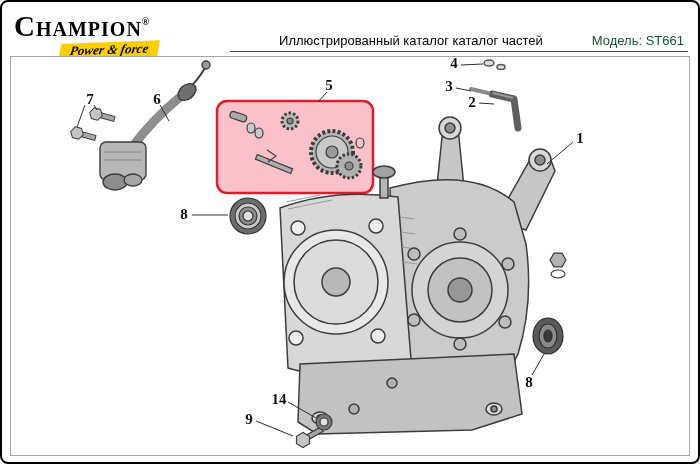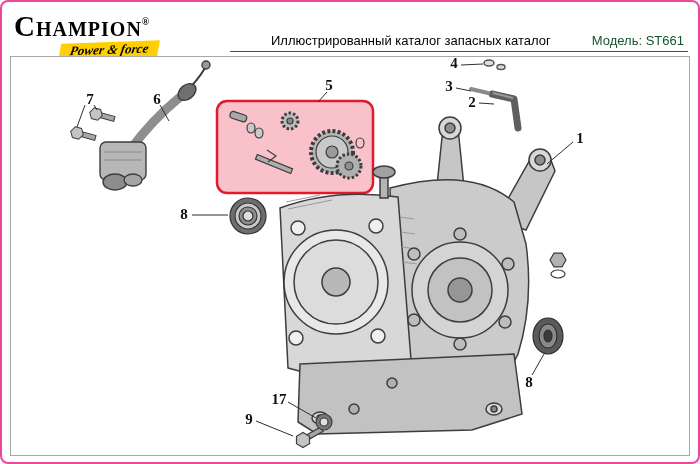--- a/index.html
+++ b/index.html
@@ -1,18 +1,18 @@
 <!DOCTYPE html>
 <html><head>
 <meta charset="utf-8">
 <style>
   html,body{margin:0;padding:0;background:#fff;}
   .page{
     position:relative;width:700px;height:464px;box-sizing:border-box;
-    background:#fff;border:2px solid #ec4899;border-radius:8px;overflow:hidden;
+    background:#fff;border:2px solid #000000;border-radius:8px;overflow:hidden;
     font-family:"Liberation Sans",sans-serif;
   }
   
   .header{position:absolute;top:4px;left:12px;right:10px;height:48px;display:flex;align-items:flex-start;}
   .logo{width:208px;flex:0 0 auto;padding-top:2px;}
   .brand{
     font-family:"Liberation Serif",serif;font-weight:bold;font-variant:small-caps;
     font-size:29px;line-height:28px;color:#000;letter-spacing:1px;white-space:nowrap;
   }
   .brand .reg{font-size:10px;vertical-align:super;letter-spacing:0;}
@@ -42,21 +42,21 @@
 <body>
 
 <div class="page">
 
   <div class="header">
     <div class="logo">
       <div class="brand"><span>Champion</span><span class="reg">®</span></div>
       <div class="tagline">Power &amp; force</div>
     </div>
     <div class="header-right">
-      <div class="catalog-title">Иллюстрированный каталог запасных каталог</div>
+      <div class="catalog-title">Иллюстрированный каталог каталог частей</div>
       <div class="model">Модель: ST661</div>
     </div>
   </div>
 
   <div class="diagram-area"></div>
 
   <svg class="diagram-svg" viewBox="0 0 700 464" xmlns="http://www.w3.org/2000/svg">
 
     <rect id="highlight-rect" x="215" y="99" width="156" height="92" rx="10" fill-opacity="0.6" stroke-width="2.5" fill="#f59aa8" stroke="#e01b2d"></rect>
 
@@ -210,17 +210,17 @@
   <div class="callout-layer" id="callout-layer">
       <div class="callout" style="left: 578px; top: 136px;">1</div>
       <div class="callout" style="left: 470px; top: 100px;">2</div>
       <div class="callout" style="left: 447px; top: 84px;">3</div>
       <div class="callout" style="left: 452px; top: 61px;">4</div>
       <div class="callout" style="left: 327px; top: 83px;">5</div>
       <div class="callout" style="left: 155px; top: 97px;">6</div>
       <div class="callout" style="left: 88px; top: 97px;">7</div>
       <div class="callout" style="left: 182px; top: 212px;">8</div>
       <div class="callout" style="left: 247px; top: 417px;">9</div>
-      <div class="callout" style="left: 277px; top: 397px;">17</div>
+      <div class="callout" style="left: 277px; top: 397px;">14</div>
       <div class="callout" style="left: 527px; top: 380px;">8</div>
     </div>
 
 </div>
 
 </body></html>

